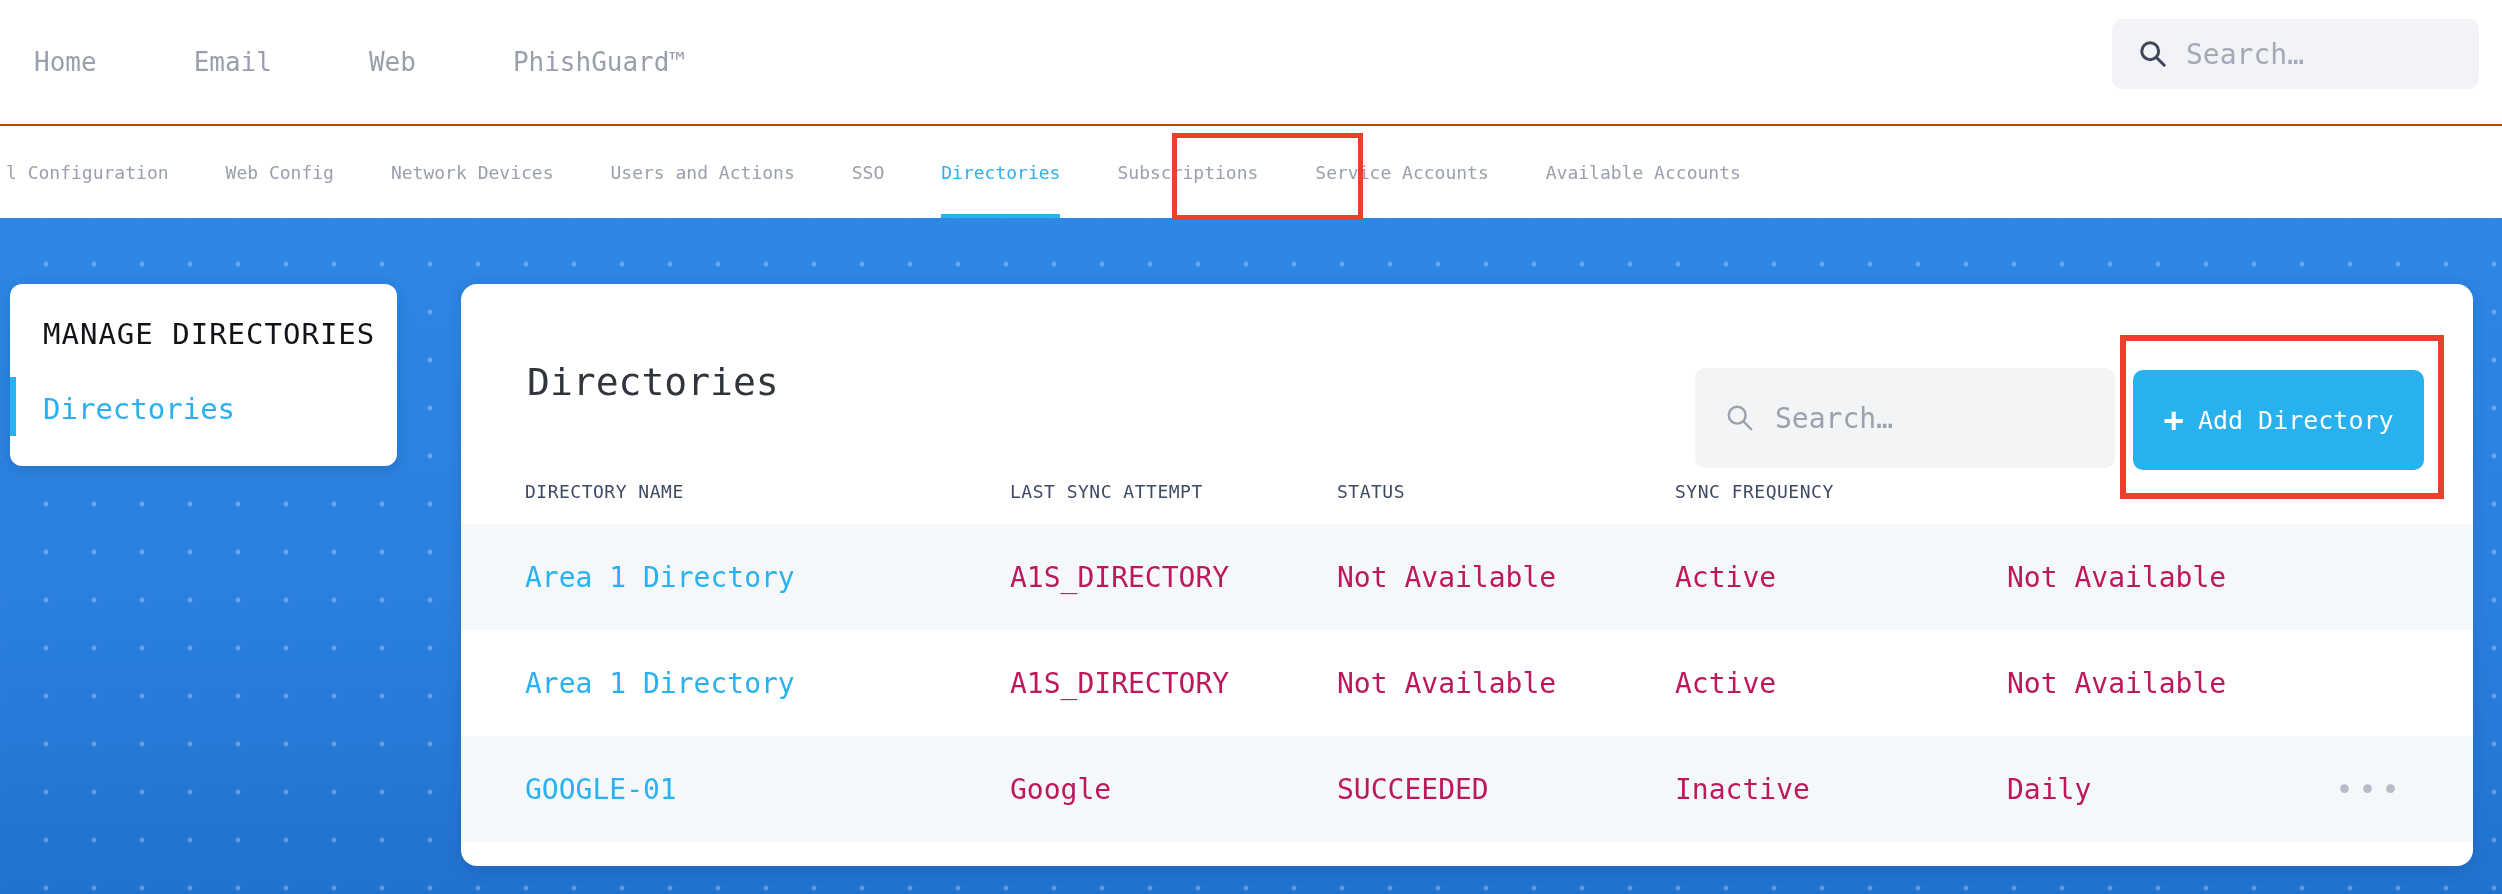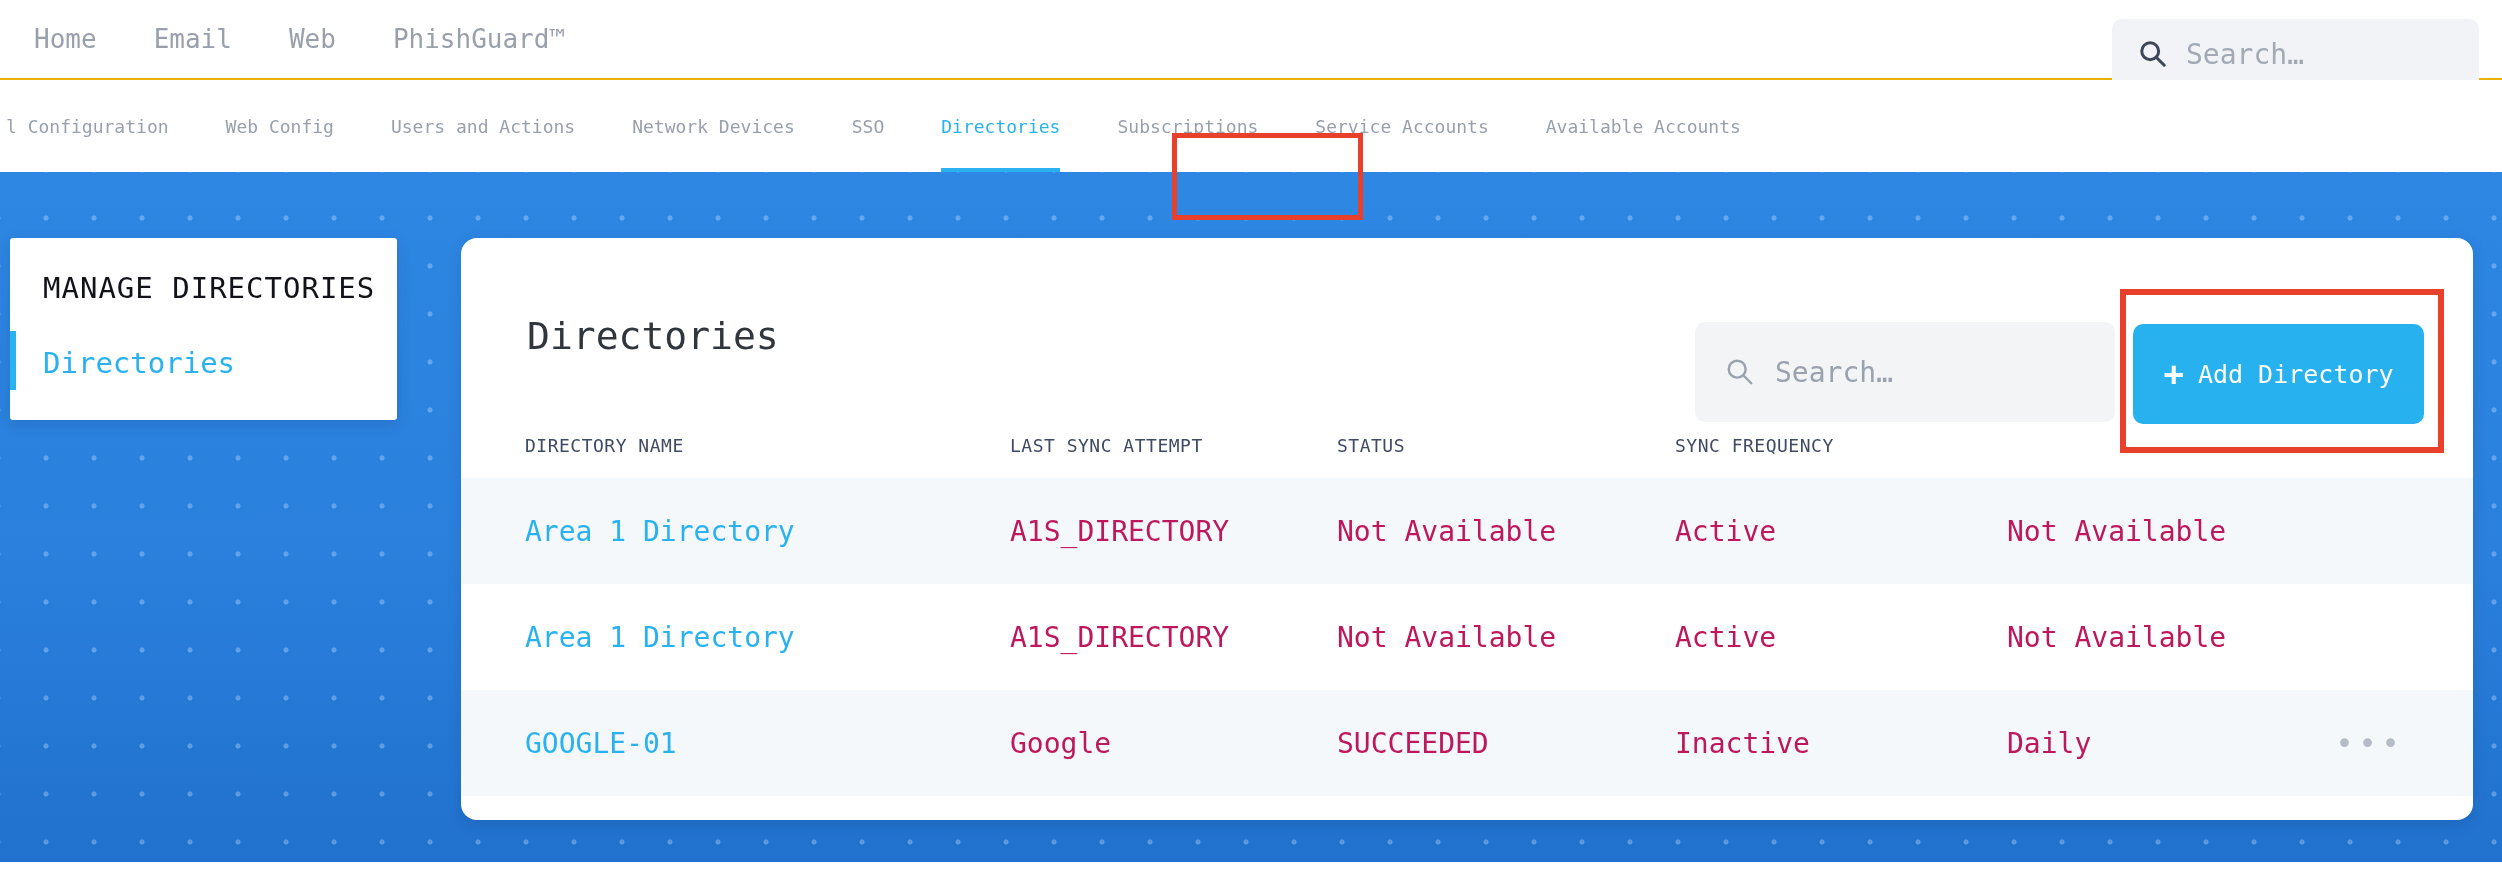--- a/index.html
+++ b/index.html
@@ -1,21 +1,21 @@
 <!DOCTYPE html>
 <html><head>
 <meta charset="utf-8">
 <style>
   * { margin:0; padding:0; box-sizing:border-box; }
   html,body { width:2502px; height:894px; overflow:hidden; background:#fff;
               font-family:"DejaVu Sans Mono","Liberation Mono",monospace; }
 
   
-  .topnav { position:relative; height:80px; background:#fff; border-bottom:2px solid #eab308;
-            display:flex; align-items:center; padding-left:34px; }
+  .topnav { position:relative; height:126px; background:#fff; border-bottom:2px solid #c2410c;
+            display:flex; align-items:center; padding-left:34px;gap:40px; }
   .topnav .nav-item { color:#99a0ac; font-size:26px; margin-right:57px; cursor:pointer; white-space:nowrap; }
   .top-search { position:absolute; right:23px; top:19px; width:367px; height:70px;
                 background:#f1f3f6; border-radius:10px; display:flex; align-items:center; padding-left:26px; }
   .top-search svg { width:30px; height:30px; stroke:#3e4659; }
   .top-search input { border:0; outline:0; background:transparent; font:inherit;
                       font-size:28px; color:#4a5160; margin-left:18px; width:280px; }
   .top-search input::placeholder { color:#a3aab6; }
 
   
   .subnav { position:relative; height:92px; background:#fff; display:flex; align-items:stretch; padding-left:6px; }
@@ -30,21 +30,21 @@
   
   .workspace { position:relative; height:690px;
     background-image:
       radial-gradient(rgba(255,255,255,0.28) 2px, rgba(255,255,255,0) 3px),
       linear-gradient(180deg,#2d87e3 0%, #2b80dd 55%, #2171ce 100%);
     background-size:48px 48px, 100% 100%;
     background-position:22px 22px, 0 0; }
 
   
   .side-card { position:absolute; left:10px; top:66px; width:387px; height:182px;
-               background:#fff; border-radius:3px; box-shadow:0 4px 14px rgba(20,50,90,.18); }
+               background:#fff; border-radius:12px; box-shadow:0 4px 14px rgba(20,50,90,.18); }
   .side-card .heading { position:absolute; left:33px; top:33px; font-size:29px; color:#111318; letter-spacing:1px; white-space:nowrap; }
   .side-card .item { position:absolute; left:33px; top:108px; font-size:29px; color:#29b2ef; cursor:pointer; white-space:nowrap; }
   .side-card .active-bar { position:absolute; left:0; top:93px; width:6px; height:59px; background:#29b2ef; }
 
   
   .main-card { position:absolute; left:461px; top:66px; width:2012px; height:582px;
                background:#fff; border-radius:16px; box-shadow:0 4px 14px rgba(20,50,90,.18); overflow:hidden; }
   .card-title { position:absolute; left:66px; top:76px; font-size:38px; color:#31353c; font-weight:500; white-space:nowrap; }
 
   .card-search { position:absolute; left:1234px; top:84px; width:420px; height:100px;
@@ -85,22 +85,22 @@
       <circle cx="13" cy="13" r="9"></circle>
         <line x1="20" y1="20" x2="28" y2="28"></line>
     </svg>
     <input placeholder="Search…" style="">
   </div>
 </header>
 
 <nav class="subnav">
   <span class="tab">l Configuration</span>
   <span class="tab">Web Config</span>
+  <span class="tab">Network Devices</span>
   <span class="tab">Users and Actions</span>
-  <span class="tab">Network Devices</span>
   <span class="tab">SSO</span>
   <span class="tab active">
     <span>Directories</span>
     <span class="tab-underline"></span>
   </span>
   <span class="tab">Subscriptions</span>
   <span class="tab">Service Accounts</span>
   <span class="tab">Available Accounts</span>
 </nav>
 <div class="redbox redbox-tab"></div>

